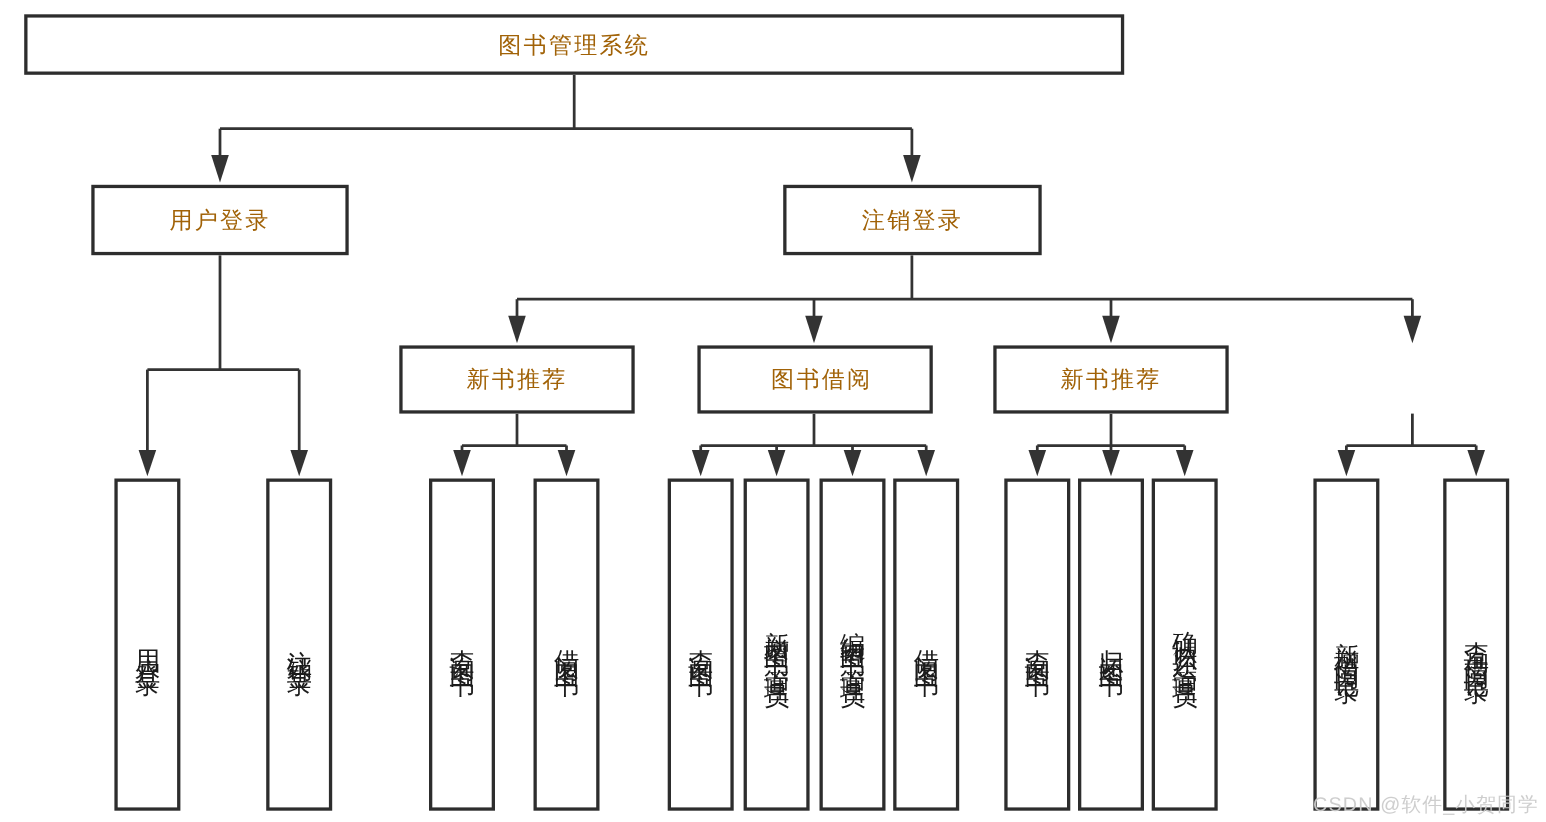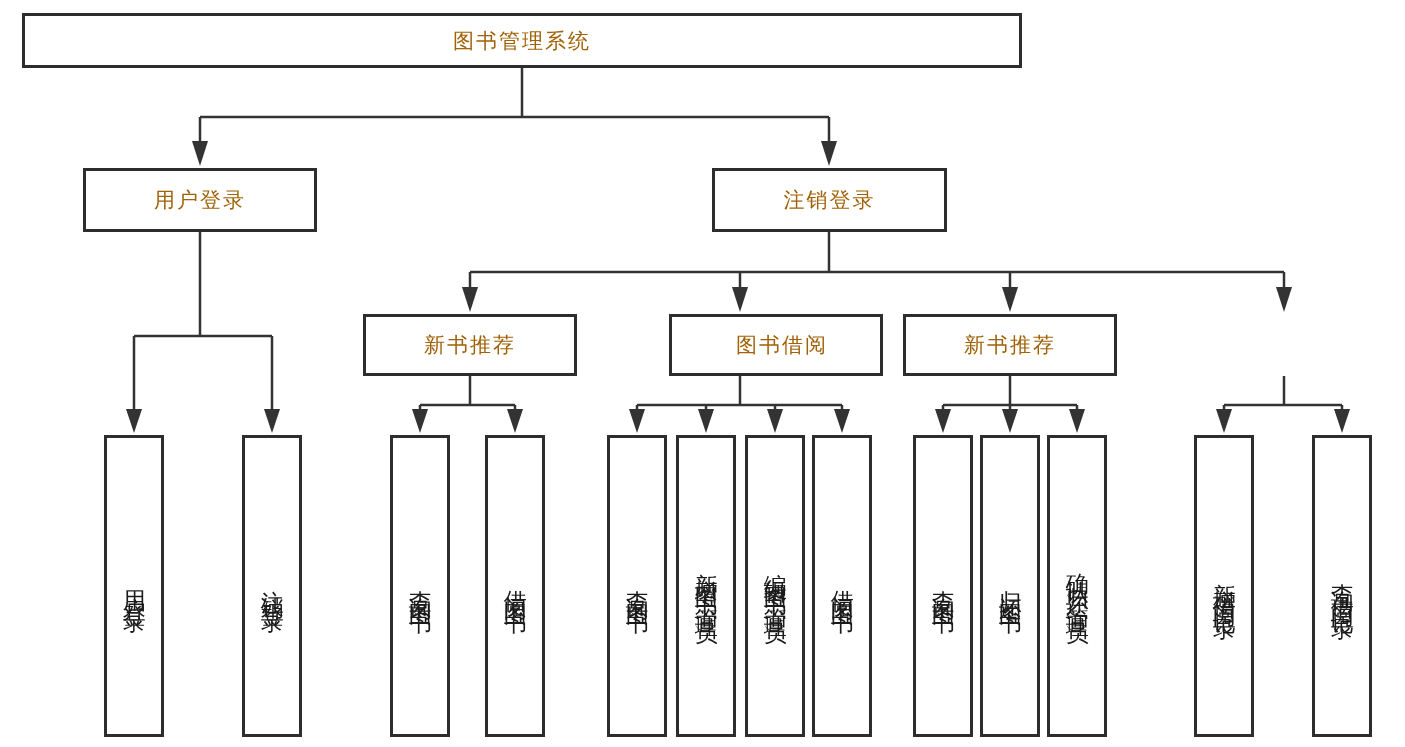--- a/index.html
+++ b/index.html
@@ -126,21 +126,21 @@
   <div class="node" style="left:83px;top:168px;width:234px;height:64px;">
     <span>用户登录</span>
   </div>
   <div class="node" style="left:712px;top:168px;width:235px;height:64px;">
     <span>注销登录</span>
   </div>
 
   <div class="node" style="left:363px;top:314px;width:214px;height:62px;">
     <span>新书推荐</span>
   </div>
-  <div class="node" style="left:669px;top:314px;width:214px;height:62px;padding-left:12px;">
+  <div class="node" style="left:634px;top:314px;width:214px;height:62px;padding-left:12px;">
     <span>图书借阅</span>
   </div>
   <div class="node" style="left:903px;top:314px;width:214px;height:62px;">
     <span>新书推荐</span>
   </div>
 
   <div class="leaf" style="left:104px;top:435px;">
     <span>用户登录</span>
   </div>
   <div class="leaf" style="left:242px;top:435px;">
@@ -177,14 +177,15 @@
     <span>确认归还（管理员）</span>
   </div>
 
   <div class="leaf" style="left:1194px;top:435px;">
     <span>新增借阅记录</span>
   </div>
   <div class="leaf" style="left:1312px;top:435px;">
     <span>查询借阅记录</span>
   </div>
 
+  <div class="watermark">CSDN @软件_小贺同学</div>
 
 </div>
 
 </body></html>

